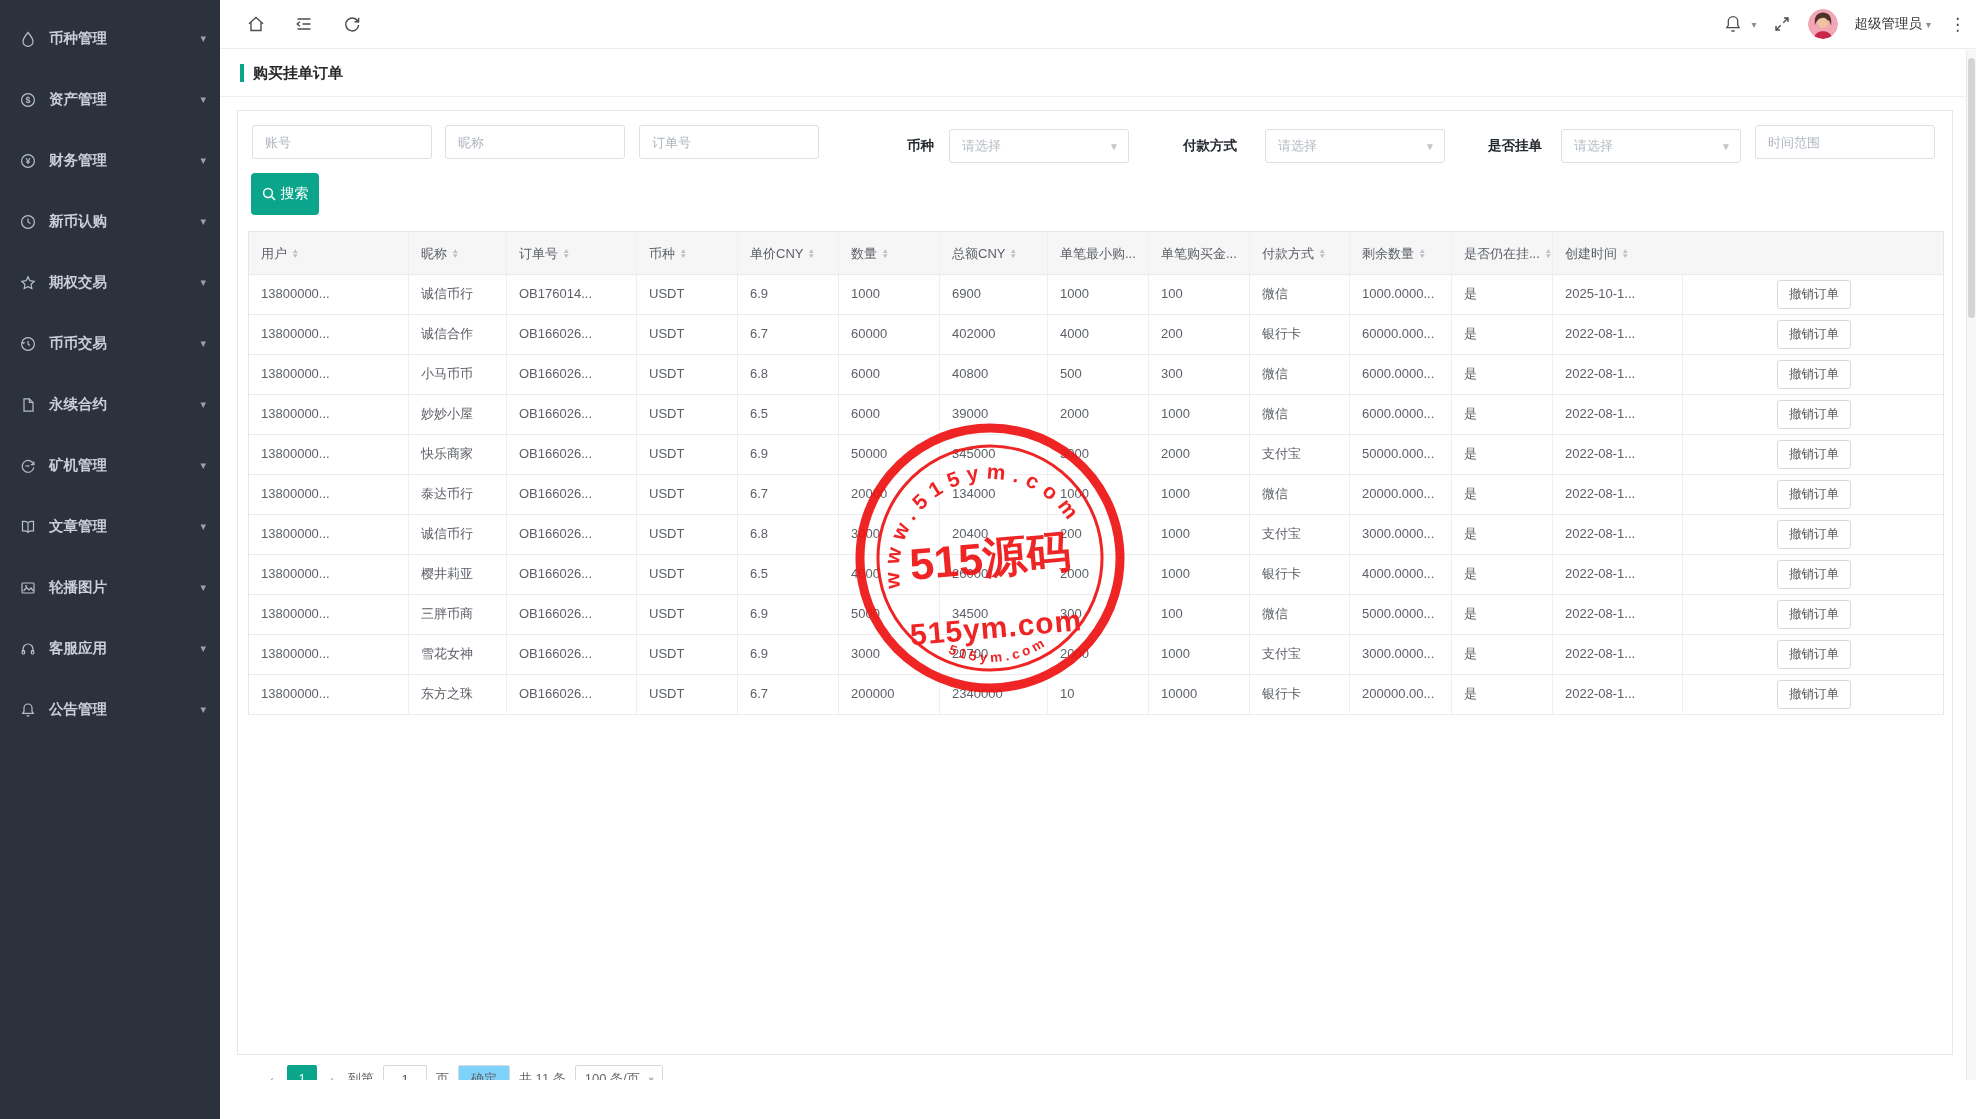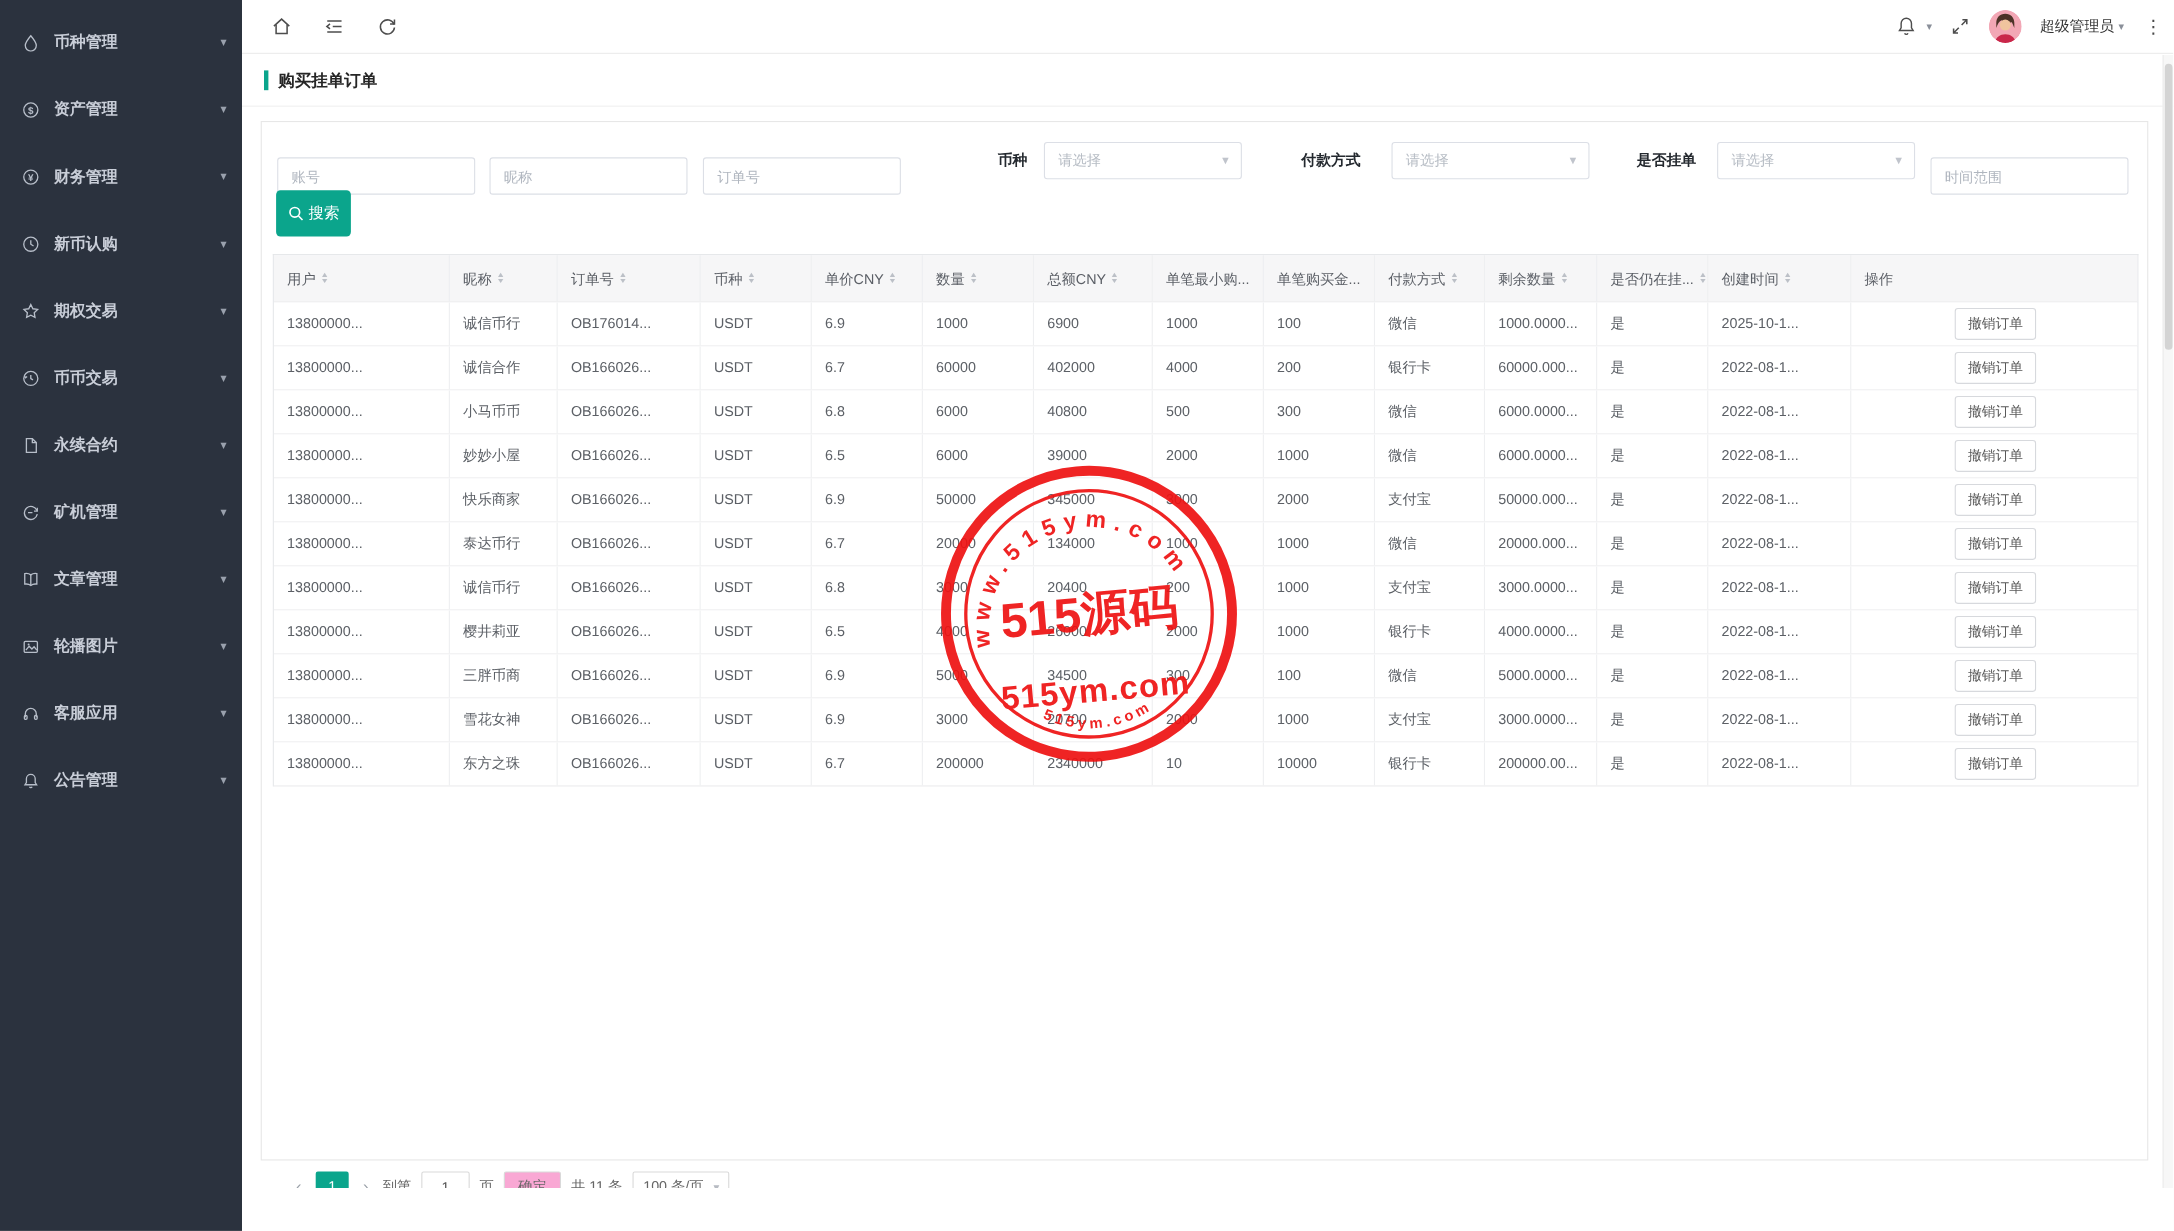--- a/index.html
+++ b/index.html
@@ -42,21 +42,21 @@
   
   .title-row { position:absolute; left:220px; top:50px; right:0; height:47px; background:#fff;
     border-bottom:1px solid #f0f0f0; display:flex; align-items:center; }
   .title-accent { width:4px; height:18px; background:#0ba58c; margin-left:20px; margin-right:9px; }
   .page-title { font-size:15px; font-weight:600; color:#262626; }
 
   
   .panel { position:absolute; left:237px; top:110px; width:1716px; height:945px;
     border:1px solid #e7e7e7; background:#fff; }
   .filters { position:relative; height:120px; }
-  .f-input { position:absolute; top:32px; height:34px; width:180px; border:1px solid #dcdfe6; border-radius:3px;
+  .f-input { position:absolute; top:14px; height:34px; width:180px; border:1px solid #dcdfe6; border-radius:3px;
     padding:0 12px; font-size:13px; color:#333; outline:none; font-family:inherit; }
   .f-input::placeholder { color:#b0b6bf; }
   .f-label { position:absolute; top:18px; height:34px; line-height:34px; font-size:13.5px; font-weight:700; color:#24292f; }
   .select { position:absolute; top:18px; height:34px; width:180px; border:1px solid #dcdfe6; border-radius:3px;
     padding:0 26px 0 12px; font-size:13px; color:#b6bcc4; line-height:32px; cursor:pointer; background:#fff; }
   .select .sel-caret { position:absolute; right:9px; top:0; line-height:34px; font-size:10px; color:#c0c4cc; }
   .search-btn { position:absolute; left:13px; top:62px; width:68px; height:42px; background:#0ba58c; color:#fff;
     border:none; border-radius:4px; font-size:14px; cursor:pointer; display:flex; align-items:center; justify-content:center; gap:5px;
     font-family:inherit; }
   .search-btn svg { width:14px; height:14px; }
@@ -76,21 +76,21 @@
     font-size:12.5px; cursor:pointer; font-family:inherit; }
 
   
   .pagination { position:absolute; left:237px; top:1062px; height:34px; display:flex; align-items:center;
     gap:9px; padding-left:28px; font-size:13px; color:#666; z-index:4; }
   .pg-chev { color:#9aa0a8; font-size:15px; cursor:pointer; padding:0 4px; }
   .pg-cur { width:30px; height:28px; background:#0ba58c; color:#fff; border-radius:2px; text-align:center;
     line-height:28px; font-size:13px; cursor:pointer; }
   .pg-input { width:44px; height:28px; border:1px solid #d9d9d9; border-radius:2px; text-align:center;
     font-size:13px; color:#555; outline:none; font-family:inherit; }
-  .pg-btn { height:28px; padding:0 12px; background:#f9a8d4; border:1px solid #d9d9d9; border-radius:2px;
+  .pg-btn { height:28px; padding:0 12px; background:#7dd3fc; border:1px solid #d9d9d9; border-radius:2px;
     color:#666; font-size:13px; cursor:pointer; font-family:inherit; }
   .pg-size { position:relative; height:28px; border:1px solid #d9d9d9; border-radius:2px; padding:0 22px 0 9px;
     line-height:26px; color:#666; cursor:pointer; background:#fff; }
   .pg-size .sel-caret { position:absolute; right:6px; top:0; line-height:28px; font-size:9px; color:#b7bbc2; }
 
   
   .bottom-mask { position:absolute; left:220px; right:0; top:1080px; bottom:0; background:#fff; z-index:6; }
   .scrollbar { position:absolute; right:0; top:50px; width:10px; bottom:0; background:#f7f7f7;
     border-left:1px solid #ececec; z-index:5; }
   .scroll-thumb { position:absolute; left:1px; top:8px; width:7px; height:260px; background:#d4d4d4; border-radius:4px; }
@@ -397,23 +397,20 @@
               <i>▼</i>
             </span>
           </div>
           <div class="td" style="width: 130px;">
             <span>创建时间</span>
             <span class="sort">
               <i>▲</i>
               <i>▼</i>
             </span>
           </div>
-          <div class="td" style="width: 262px;">
-            <span>操作</span>
-          </div>
         </div>
         <div class="tr">
           <div class="td" style="width: 160px;">13800000...</div>
           <div class="td" style="width: 98px;">诚信币行</div>
           <div class="td" style="width: 130px;">OB176014...</div>
           <div class="td" style="width: 101px;">USDT</div>
           <div class="td" style="width: 101px;">6.9</div>
           <div class="td" style="width: 101px;">1000</div>
           <div class="td" style="width: 108px;">6900</div>
           <div class="td" style="width: 101px;">1000</div>

